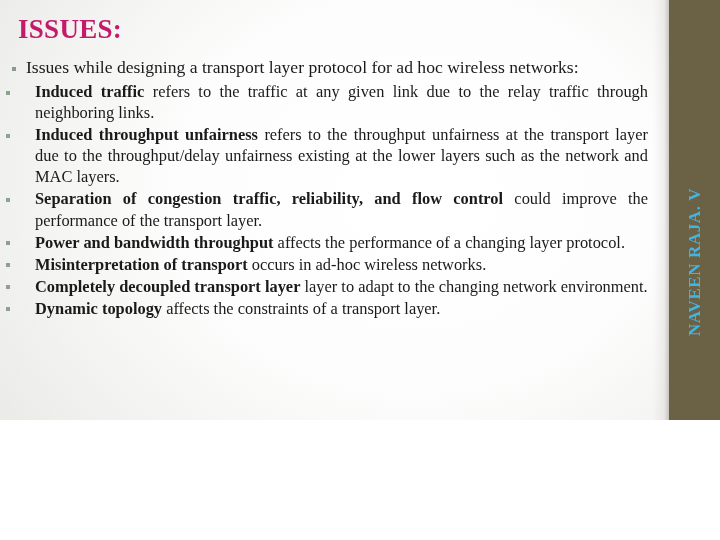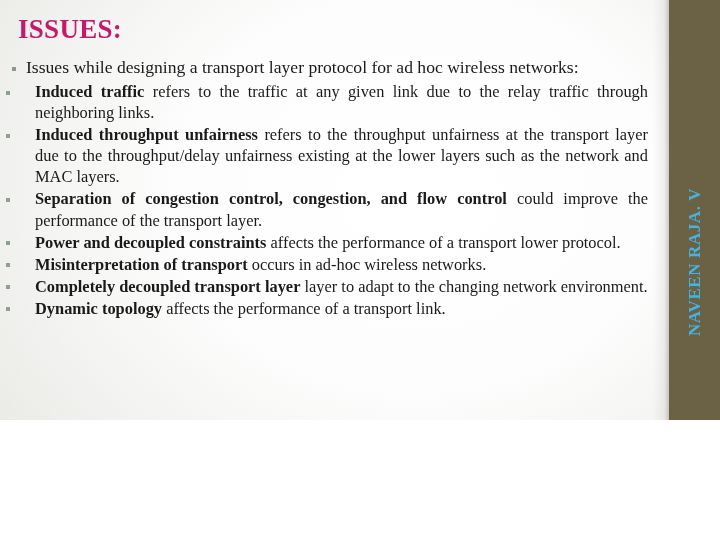--- a/index.html
+++ b/index.html
@@ -173,37 +173,37 @@
       <li class="lvl2">
         <span class="bullet"></span>
         <span class="txt"><b>Induced traffic</b><span> refers to the traffic at any given link due to the relay traffic through neighboring links.</span></span>
       </li>
       <li class="lvl2">
         <span class="bullet"></span>
         <span class="txt"><b>Induced throughput unfairness</b><span> refers to the throughput unfairness at the transport layer due to the throughput/delay unfairness existing at the lower layers such as the network and MAC layers.</span></span>
       </li>
       <li class="lvl2">
         <span class="bullet"></span>
-        <span class="txt"><b>Separation of congestion control, congestion, and flow control</b><span> could improve the performance of the transport layer.</span></span>
-      </li>
-      <li class="lvl2">
-        <span class="bullet"></span>
-        <span class="txt"><b>Power and decoupled constraints</b><span> affects the performance of a transport lower protocol.</span></span>
+        <span class="txt"><b>Separation of congestion traffic, reliability, and flow control</b><span> could improve the performance of the transport layer.</span></span>
+      </li>
+      <li class="lvl2">
+        <span class="bullet"></span>
+        <span class="txt"><b>Power and bandwidth throughput</b><span> affects the performance of a changing layer protocol.</span></span>
       </li>
       <li class="lvl2">
         <span class="bullet"></span>
         <span class="txt"><b>Misinterpretation of transport</b><span> occurs in ad-hoc wireless networks.</span></span>
       </li>
       <li class="lvl2">
         <span class="bullet"></span>
         <span class="txt"><b>Completely decoupled transport layer</b><span> layer to adapt to the changing network environment.</span></span>
       </li>
       <li class="lvl2 nojustify">
         <span class="bullet"></span>
-        <span class="txt"><b>Dynamic topology</b><span> affects the performance of a transport link.</span></span>
+        <span class="txt"><b>Dynamic topology</b><span> affects the constraints of a transport layer.</span></span>
       </li>
     </ul>
   </div>
 
   <div class="sidebar-shadow"></div>
 
   <div class="sidebar">
     <div class="author">NAVEEN RAJA. V</div>
     <div class="page-badge">
       <span class="brk brk-l">(</span>

